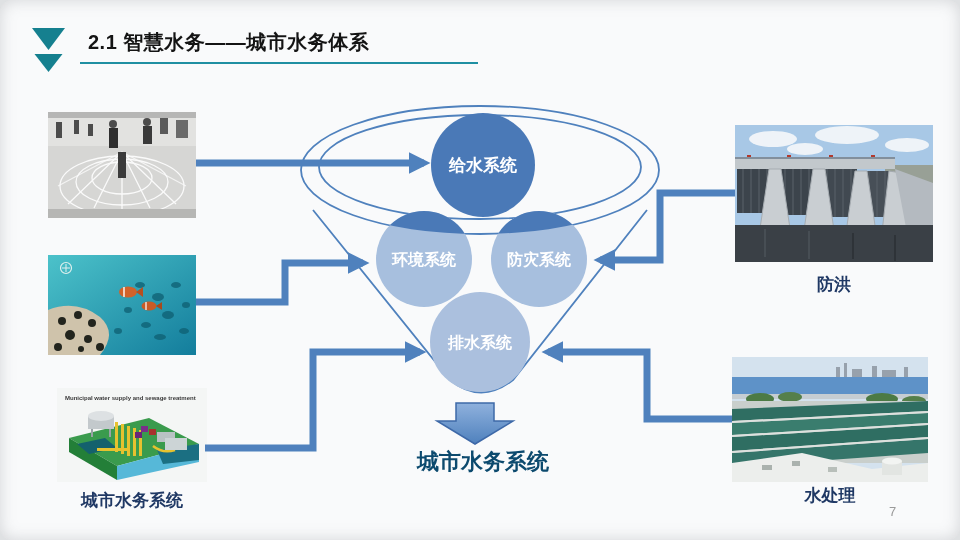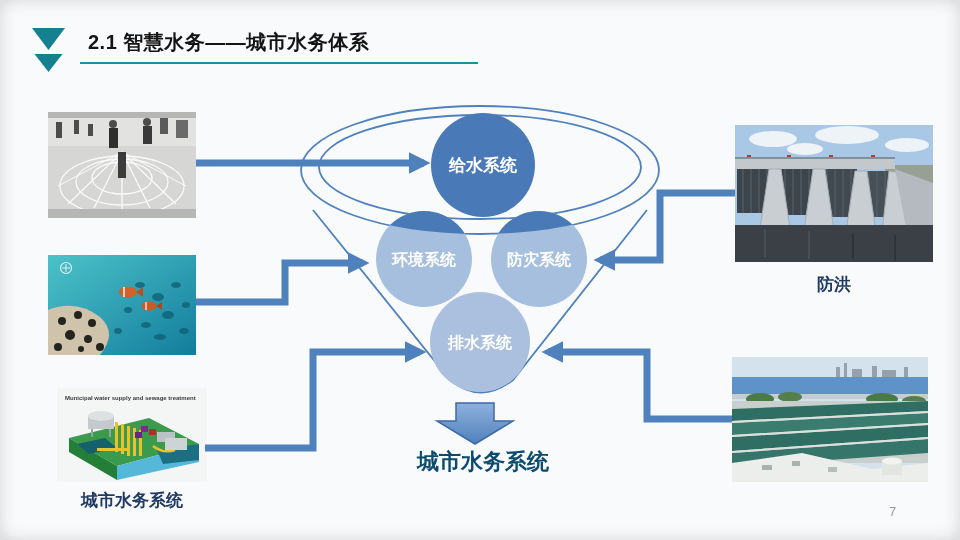--- a/index.html
+++ b/index.html
@@ -236,20 +236,21 @@
     </g>
     <g>
       <polygon points="0,106 70,96 140,112 196,106 196,125 0,125" fill="#eceeec"></polygon>
       <rect x="30" y="108" width="10" height="5" fill="#aab2ae"></rect>
       <rect x="60" y="104" width="8" height="5" fill="#aab2ae"></rect>
       <rect x="96" y="110" width="9" height="5" fill="#b8bfba"></rect>
       <rect x="150" y="104" width="20" height="14" fill="#e2e5e2"></rect>
       <ellipse cx="160" cy="104" rx="10" ry="3.5" fill="#f2f4f2"></ellipse>
     </g>
   </svg>
+  <div class="abs label" style="left:732px;top:484px;width:196px">水处理</div>
 
   <svg id="diagram" class="abs" width="960" height="540" viewBox="0 0 960 540">
     <defs>
       <clipPath id="rimclip">
           <ellipse cx="480" cy="170" rx="179" ry="64"></ellipse>
         </clipPath>
       <linearGradient id="bigarrow" x1="0" y1="0" x2="0" y2="1">
         <stop offset="0" stop-color="#8fb1dd"></stop>
           <stop offset="1" stop-color="#4f81bd"></stop>
       </linearGradient>

